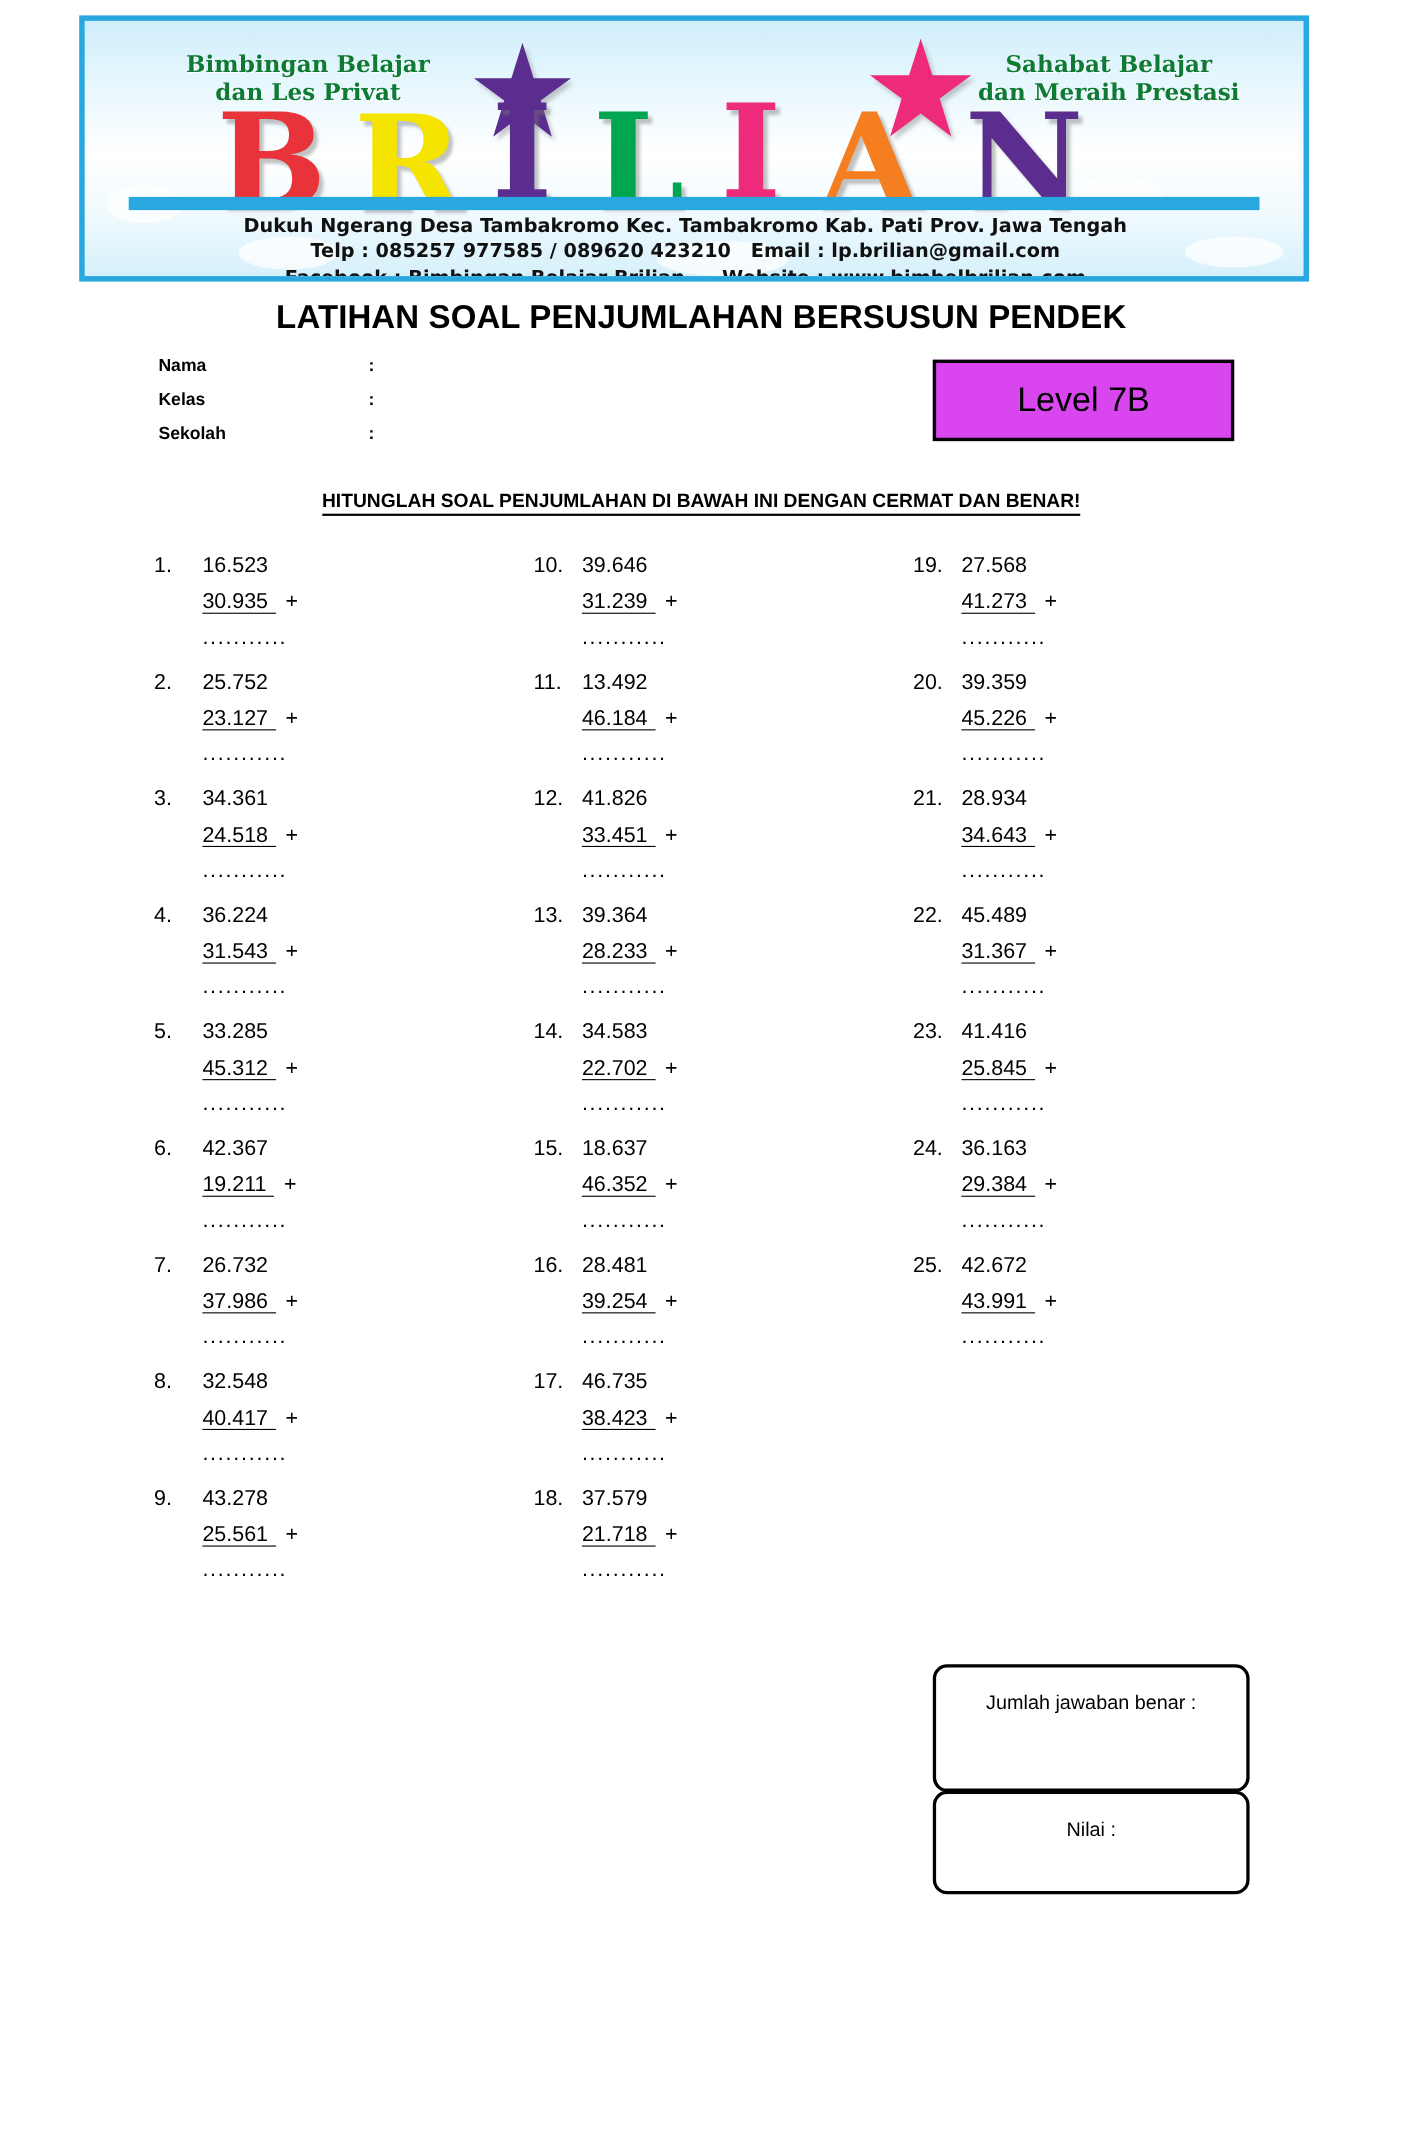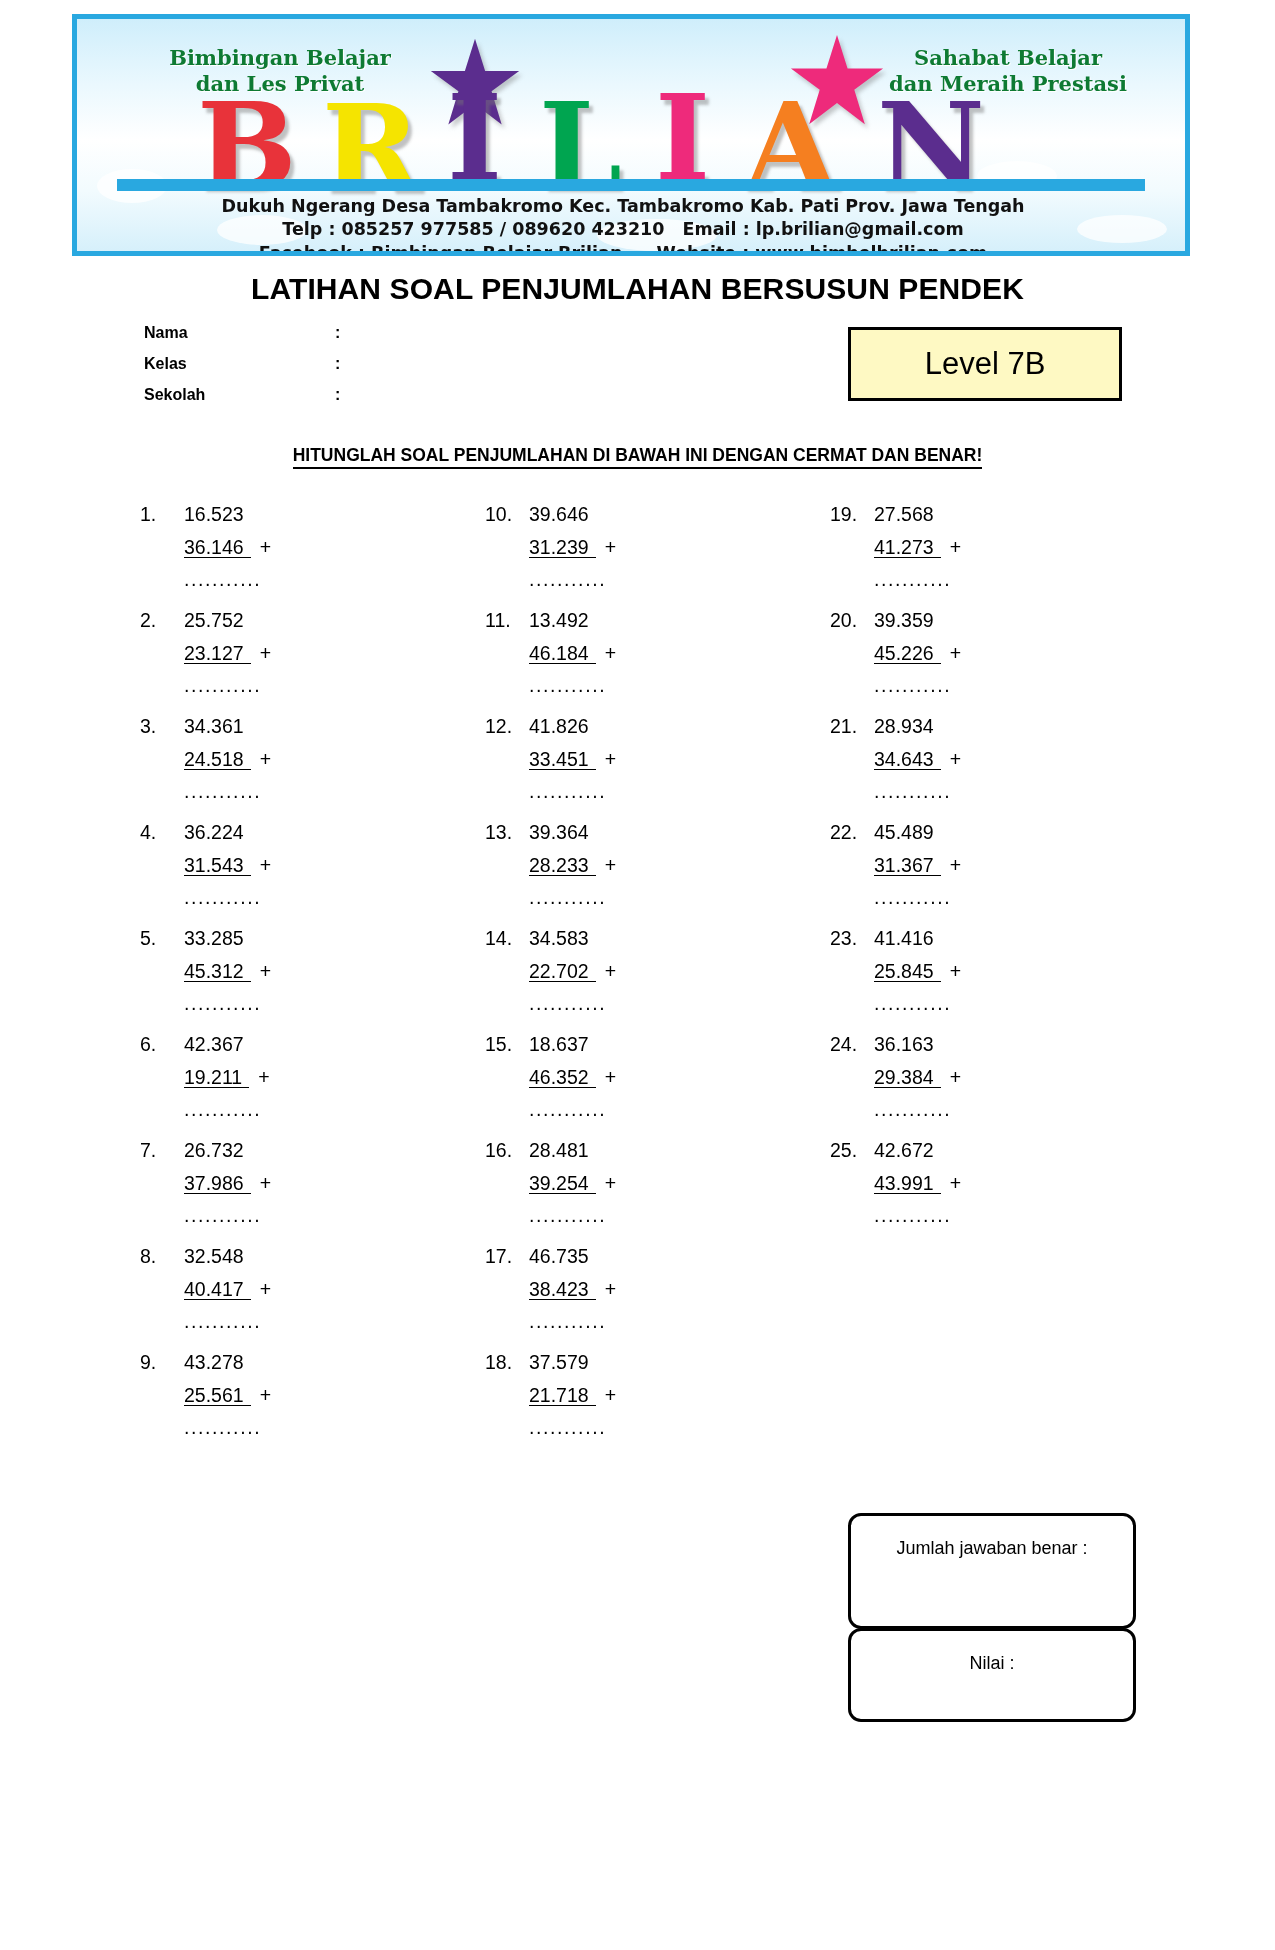--- a/index.html
+++ b/index.html
@@ -123,21 +123,21 @@
     left: 848px;
     top: 327px;
     width: 268px;
     height: 68px;
     border: 3px solid #000000;
     display: flex;
     align-items: center;
     justify-content: center;
     font-size: 31px;
     font-family: "Liberation Sans", sans-serif;
-    background: #fef9c3;
+    background: #d946ef;
   }
 
   .instruction {
     position: absolute;
     left: 0; right: 0;
     top: 445px;
     text-align: center;
     font-size: 17.5px;
     font-weight: bold;
   }
@@ -284,21 +284,21 @@
   <span>HITUNGLAH SOAL PENJUMLAHAN DI BAWAH INI DENGAN CERMAT DAN BENAR!</span>
 </div>
 
 <div class="problems" id="problems-grid">
     <div class="pcell">
       <div class="prow1">
         <span class="pnum">1.</span>
         <span class="ptop">16.523</span>
       </div>
       <div class="prow2">
-        <span class="pbottom">36.146</span>
+        <span class="pbottom">30.935</span>
         <span class="pplus">+</span>
       </div>
       <div class="prow3">...........</div>
     </div>
     <div class="pcell">
       <div class="prow1">
         <span class="pnum">10.</span>
         <span class="ptop">39.646</span>
       </div>
       <div class="prow2">

